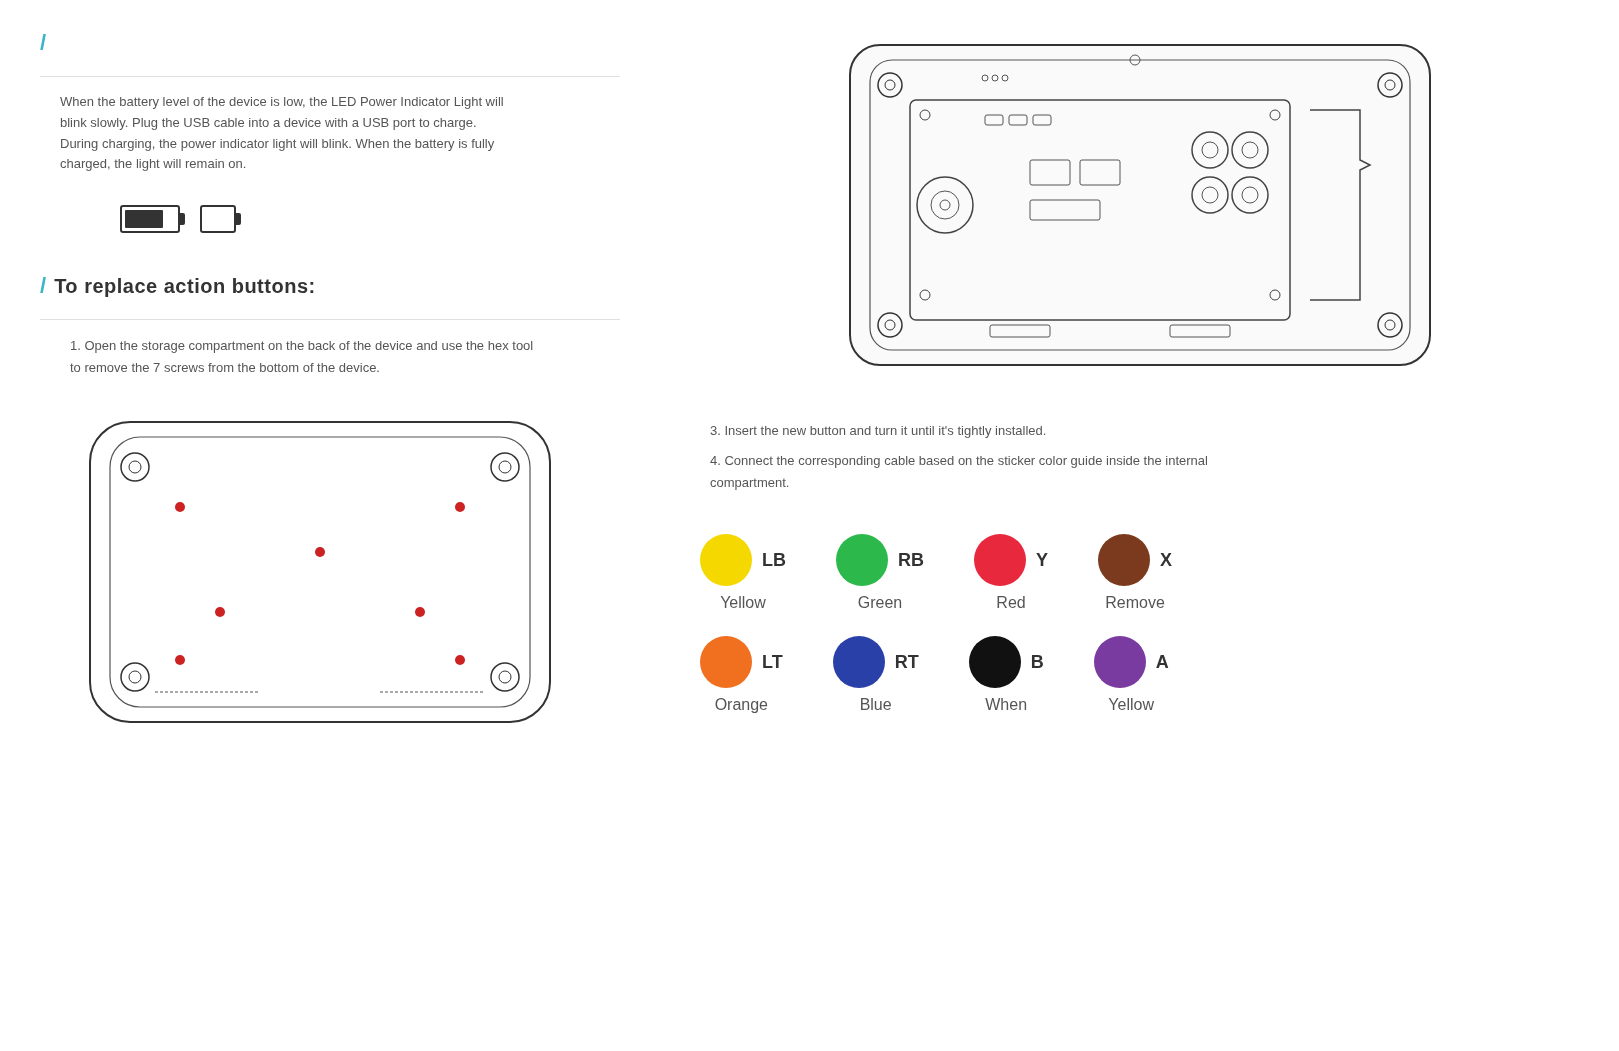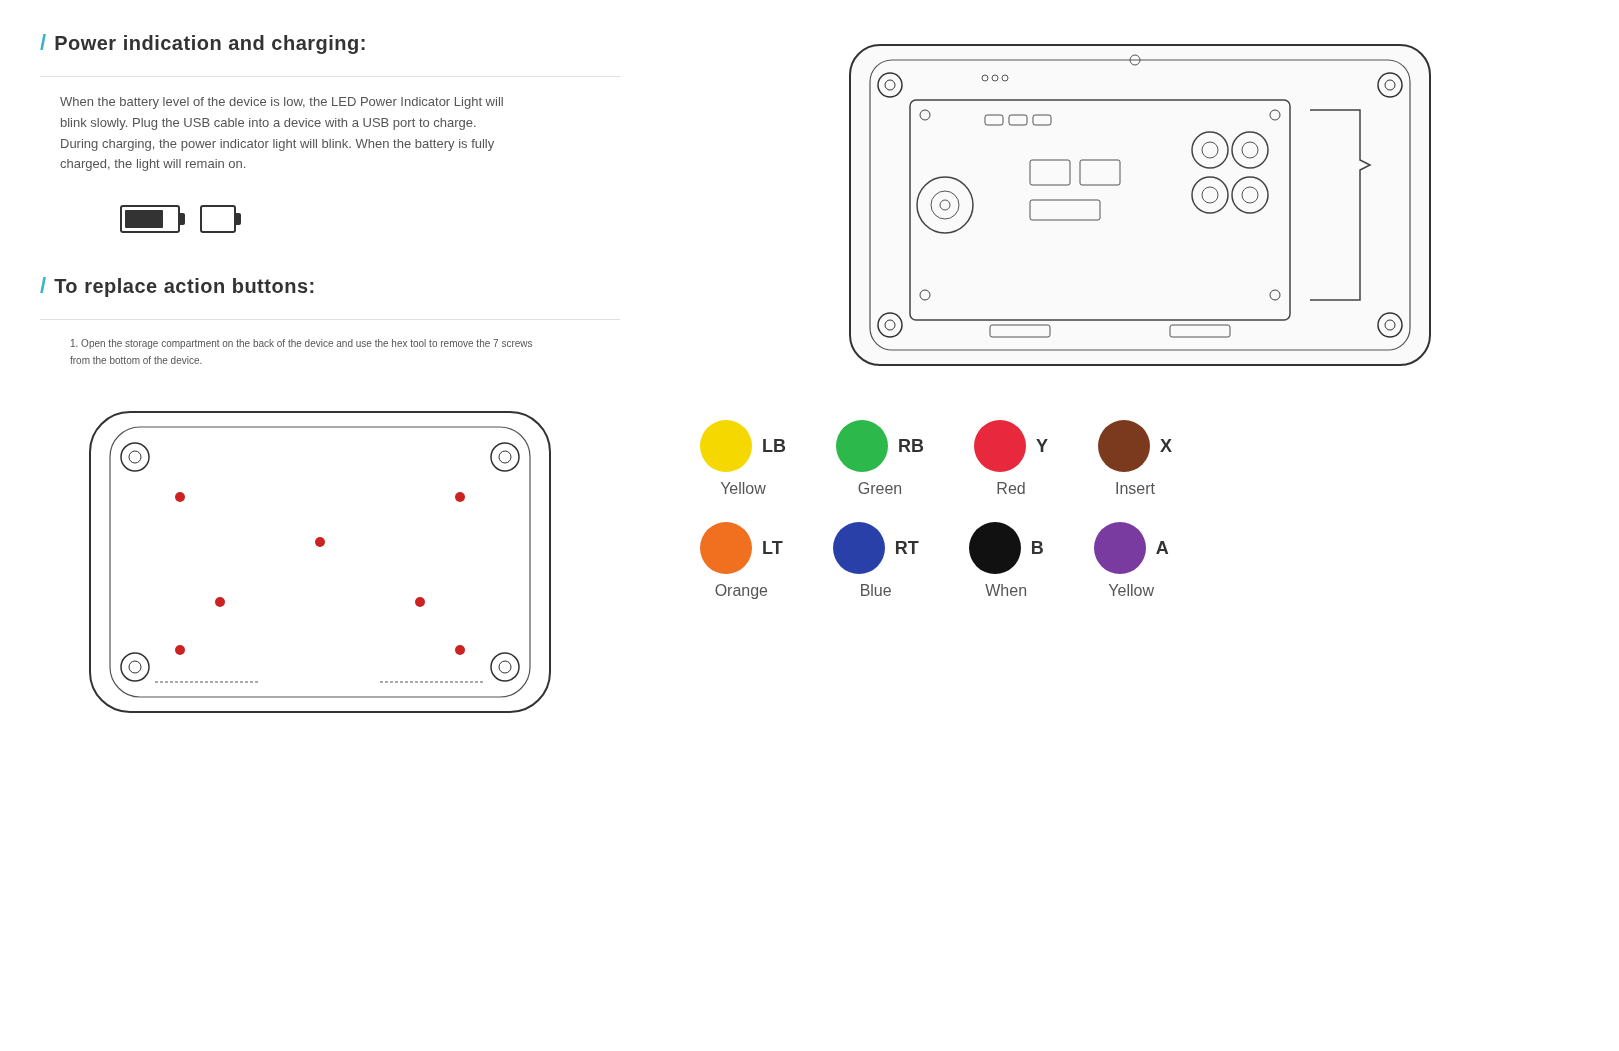--- a/index.html
+++ b/index.html
@@ -127,21 +127,21 @@
       border-radius: 0 2px 2px 0;
     }
 
     
     .replace-section {
       margin-top: 10px;
     }
 
     .replace-steps {
       margin-left: 20px;
-      font-size: 10px;
+      font-size: 13px;
       line-height: 1.7;
       color: #555;
       max-width: 480px;
       margin-bottom: 23px;
     }
 
     
     .device-back-diagram {
       margin-left: 20px;
       margin-top: 10px;
@@ -223,21 +223,20 @@
 </head>
 <body>
 
 <div class="page-container">
 
   <div class="left-column">
 
     <div class="power-section">
       <div class="section-header">
         <span class="section-tick">/</span>
-        <span class="section-title">Power indication and charging:</span>
       </div>
 
       <div class="horizontal-line"></div>
 
       <p class="power-description">When the battery level of the device is low, the LED Power Indicator Light will blink slowly. Plug the USB cable into a device with a USB port to charge. During charging, the power indicator light will blink. When the battery is fully charged, the light will remain on.</p>
 
       <div class="battery-icons">
         <div class="battery-icon">
           <div class="battery-filled">
             <div class="battery-bar"></div>
@@ -348,20 +347,22 @@
 
         <circle cx="305" cy="30" r="5" stroke="#555" stroke-width="1" fill="none"></circle>
 
         <circle cx="155" cy="48" r="3" stroke="#555" stroke-width="1" fill="none"></circle>
         <circle cx="165" cy="48" r="3" stroke="#555" stroke-width="1" fill="none"></circle>
         <circle cx="175" cy="48" r="3" stroke="#555" stroke-width="1" fill="none"></circle>
       </svg>
     </div>
 
     <div class="steps-right">
+      <div class="step-item">3. Insert the new button and turn it until it's tightly installed.</div>
+      <div class="step-item">4. Connect the corresponding cable based on the sticker color guide inside the internal compartment.</div>
     </div>
 
     <div class="color-guide">
 
       <div class="color-row" id="color-row-1">
           <div class="color-item">
             <div class="color-circle-container">
               <div class="color-circle" style="background: rgb(245, 216, 0);"></div>
               <span class="color-label-letter">LB</span>
             </div>
@@ -379,21 +380,21 @@
               <div class="color-circle" style="background: rgb(232, 40, 60);"></div>
               <span class="color-label-letter">Y</span>
             </div>
             <span class="color-name">Red</span>
           </div>
           <div class="color-item">
             <div class="color-circle-container">
               <div class="color-circle" style="background: rgb(123, 58, 30);"></div>
               <span class="color-label-letter">X</span>
             </div>
-            <span class="color-name">Insert</span>
+            <span class="color-name">Remove</span>
           </div>
         </div>
 
       <div class="color-row" id="color-row-2">
           <div class="color-item">
             <div class="color-circle-container">
               <div class="color-circle" style="background: rgb(240, 112, 32);"></div>
               <span class="color-label-letter">LT</span>
             </div>
             <span class="color-name">Orange</span>

